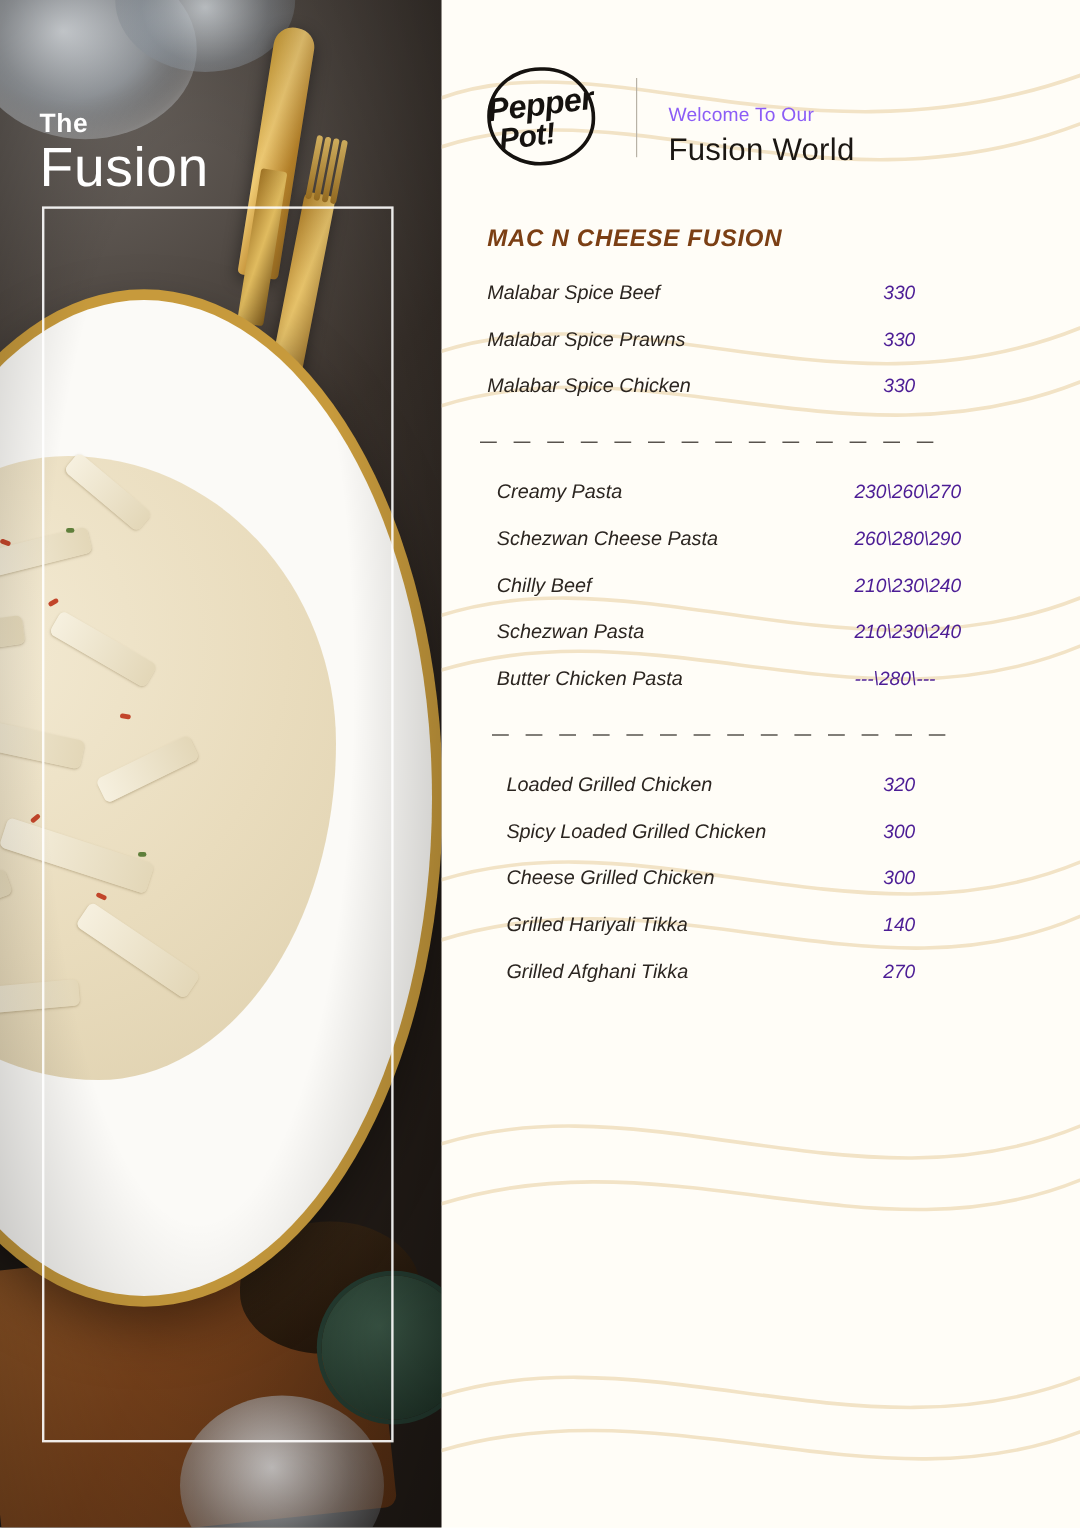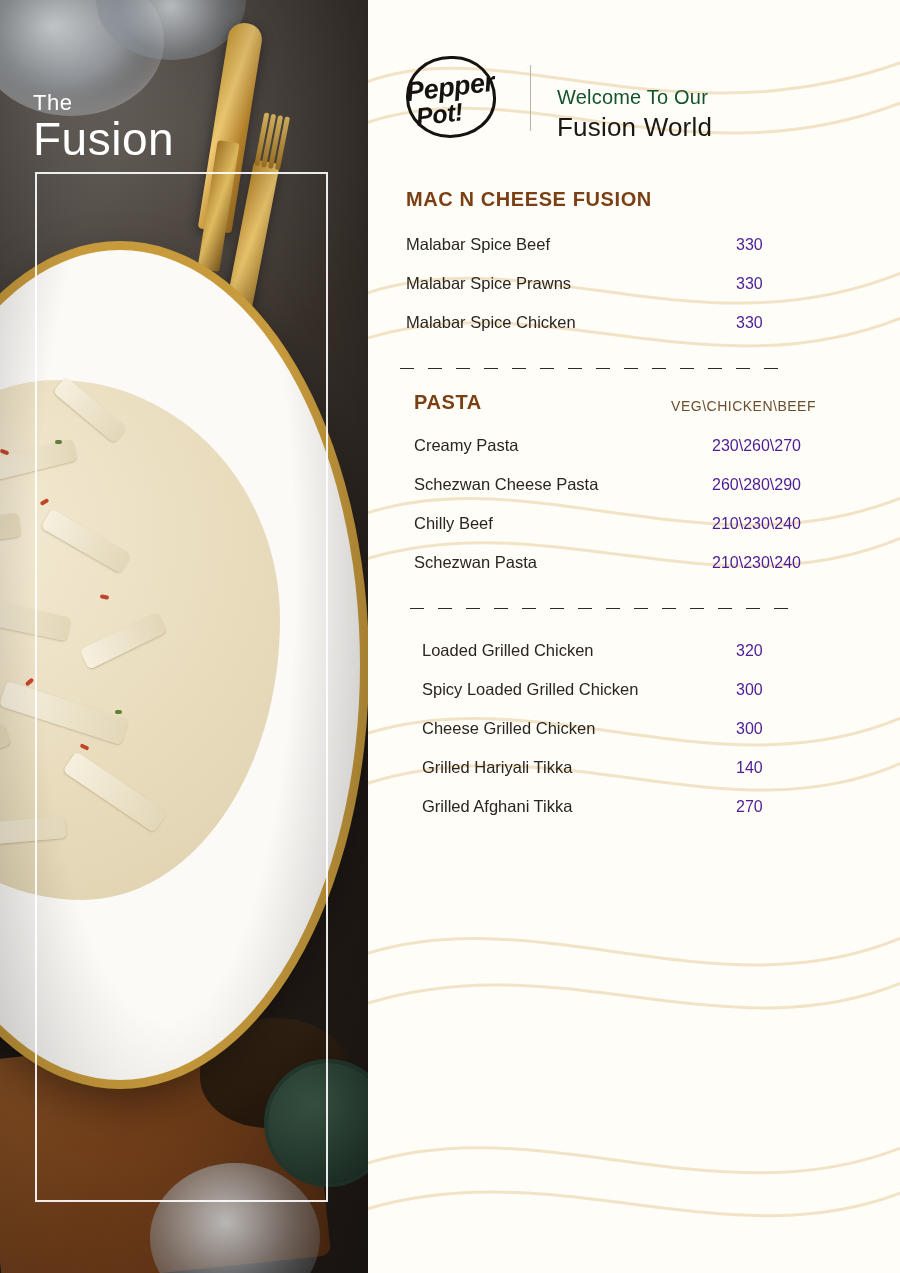--- a/index.html
+++ b/index.html
@@ -157,21 +157,21 @@
   .photo-title {
     position: absolute;
     left: 33px; top: 92px;
     color: #ffffff;
     z-index: 5;
     line-height: 1;
   }
   .photo-title .small {
     display: block;
     font-size: 22px;
-    font-weight: 400;
+    font-weight: 700;
     letter-spacing: .5px;
     margin-bottom: 2px;
   }
   .photo-title .big {
     display: block;
     font-size: 46px;
     font-weight: 300;
     letter-spacing: .5px;
   }
 
@@ -226,34 +226,34 @@
     font-weight: 700;
     color: #15120f;
     transform: rotate(-7deg);
     letter-spacing: -.5px;
   }
   .divider-v {
     width: 1px; height: 66px;
     background: #b8b2a6;
   }
   .welcome .line1 {
-    font-size: 20px;
-    color: #14532d;
+    font-size: 16px;
+    color: #8b5cf6;
     letter-spacing: .2px;
     margin-bottom: 3px;
     margin-top: 32px;
   }
   .welcome .line2 {
     font-size: 26px;
     color: #1b1713;
     letter-spacing: .2px;
   }
 
   
-  .section { margin-top: 44px; }
+  .section { margin-top: 44px; font-style: italic; }
   .section-title {
     font-size: 20px;
     font-weight: 700;
     color: #7b3f14;
     letter-spacing: .6px;
     margin-bottom: 14px;
   }
   .s1 { padding-left: 16px; }
   .s2 { padding-left: 24px; }
   .s3 { padding-left: 32px; }
@@ -397,40 +397,40 @@
         </div>
         <div class="item">
           <span>Malabar Spice Chicken</span>
           <span class="price">330</span>
         </div>
       </div>
 
       <div class="dashes"></div>
 
       <div class="section s2" style="margin-top:22px;">
-        <div class="head-row">
-          <div class="section-title" style="margin-bottom:0;">PASTA</div>
-          <div class="col-head">VEG\CHICKEN\BEEF</div>
-        </div>
 
         <div class="item">
           <span>Creamy Pasta</span>
           <span class="price">230\260\270</span>
         </div>
         <div class="item">
           <span>Schezwan Cheese Pasta</span>
           <span class="price">260\280\290</span>
         </div>
         <div class="item">
           <span>Chilly Beef</span>
           <span class="price">210\230\240</span>
         </div>
         <div class="item">
           <span>Schezwan Pasta</span>
           <span class="price">210\230\240</span>
+        </div>
+        <div class="item">
+          <span>Butter Chicken Pasta</span>
+          <span class="price">---\280\---</span>
         </div>
       </div>
 
       <div class="dashes d2"></div>
 
       <div class="section s3" style="margin-top:22px;">
 
         <div class="item">
           <span>Loaded Grilled Chicken</span>
           <span class="price">320</span>

